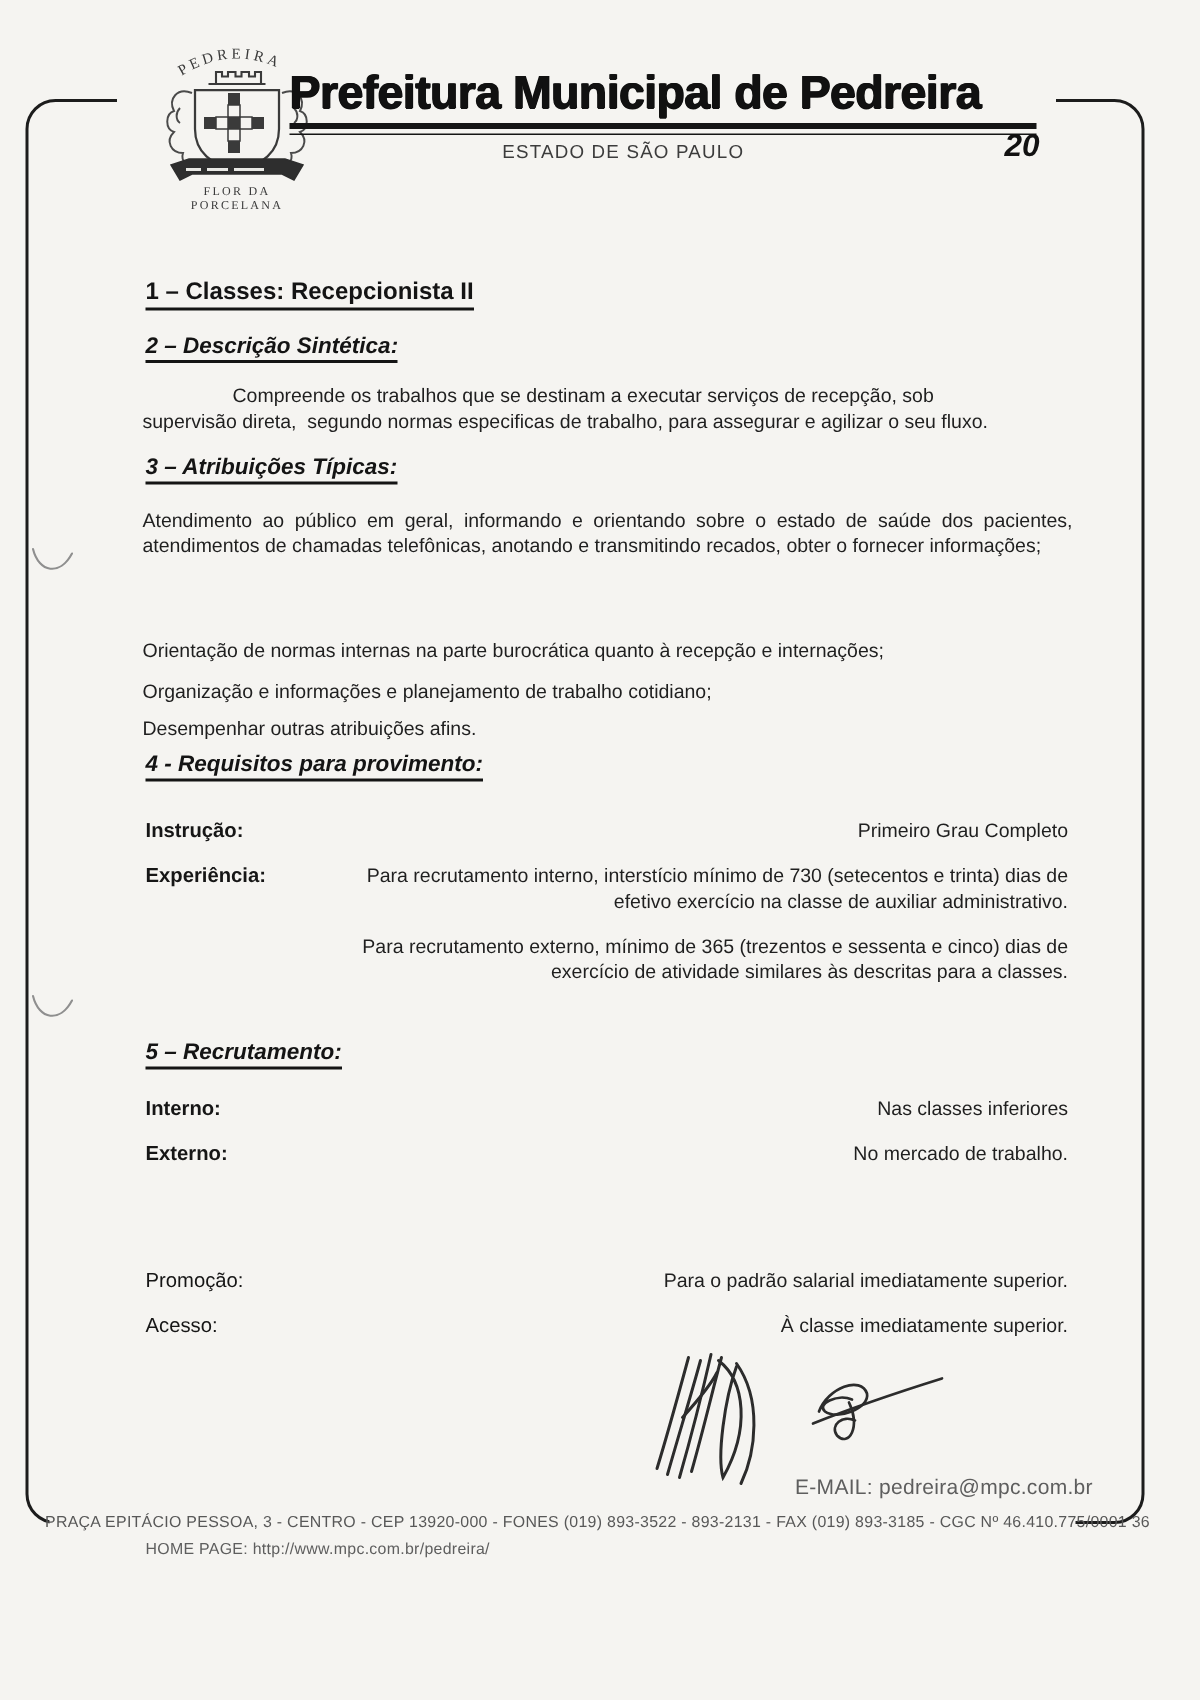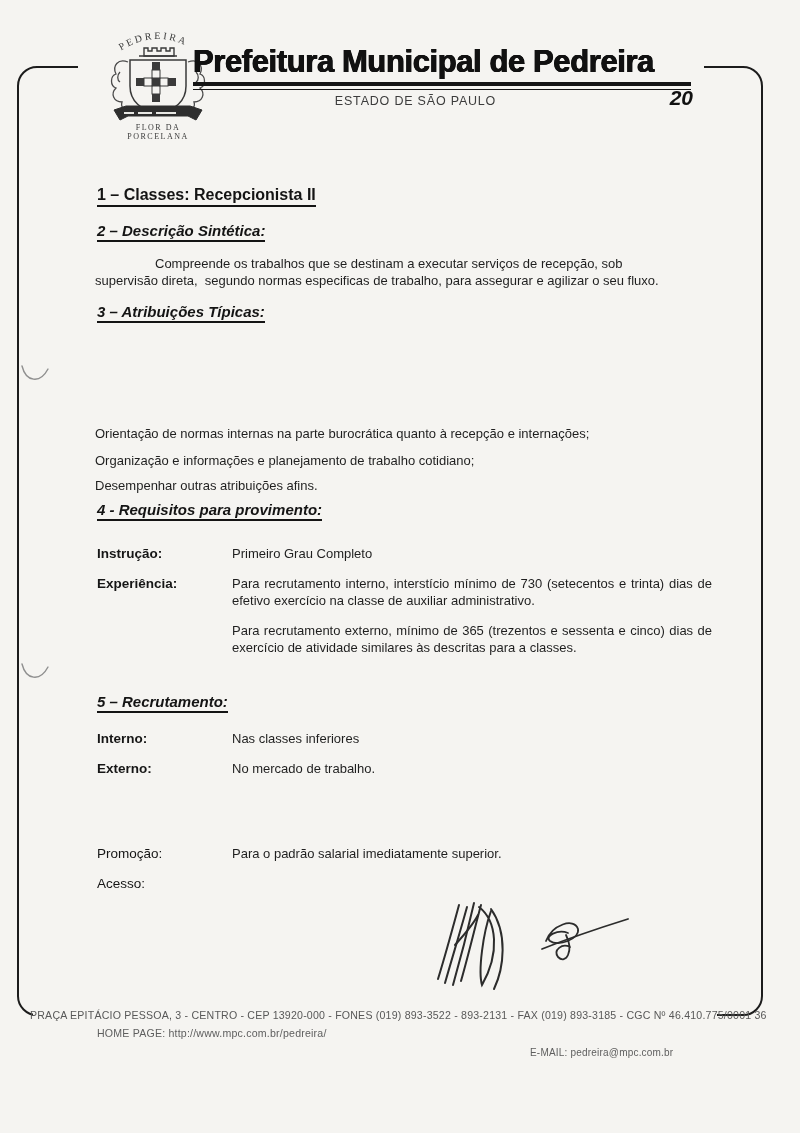--- a/index.html
+++ b/index.html
@@ -57,41 +57,41 @@
   .justify { text-align:justify; }
   .indent-first { text-indent:60px; white-space:pre-wrap; }
 
   .def-label {
     position:absolute; left:97px; font-size:13.5px; font-weight:bold; color:#161616;
     white-space:nowrap;
   }
   .def-label.regular { font-weight:normal; }
   .def-value {
     position:absolute; left:232px; width:480px;
-    font-size:13px; line-height:16.5px; color:#1f1f1f;
+    font-size:13px; line-height:16.5px; color:#1f1f1f;text-align:right;
   }
 
   
   .checkmark { position:absolute; width:34px; height:30px; }
   .check1 { left:18px; top:360px; }
   .check2 { left:18px; top:658px; }
   .signatures { position:absolute; left:420px; top:893px; width:220px; height:100px; }
 
   
   .footer-line1 {
     position:absolute; left:30px; top:1009px; width:692px; text-align:center;
     font-size:10.6px; letter-spacing:0.2px; color:#585858; white-space:nowrap;
   }
   .footer-homepage {
     position:absolute; left:97px; top:1027px;
     font-size:10.6px; letter-spacing:0.2px; color:#5e5e5e; white-space:nowrap;
   }
   .footer-email {
-    position:absolute; left:530px; top:1047px;
-    font-size:10px; letter-spacing:0.2px; color:#5e5e5e; white-space:nowrap;
+    position:absolute; left:530px; top:983px;
+    font-size:14px; letter-spacing:0.2px; color:#5e5e5e; white-space:nowrap;
   }
 </style>
 </head>
 <body>
 
 <div class="page">
 
   <div class="frame"></div>
   <div class="mask mask-top"></div>
   <div class="mask mask-bottom"></div>
@@ -146,40 +146,42 @@
   <div class="subtitle">ESTADO DE SÃO PAULO</div>
   <div class="page-number">20</div>
 
   <div class="heading no-italic" style="top:186px">1 – Classes: Recepcionista II</div>
 
   <div class="heading" style="top:222px">2 – Descrição Sintética:</div>
   <div class="para indent-first" style="top:256px">Compreende os trabalhos que se destinam a executar serviços de recepção, sob
 supervisão direta,  segundo normas especificas de trabalho, para assegurar e agilizar o seu fluxo.</div>
 
   <div class="heading" style="top:303px">3 – Atribuições Típicas:</div>
+  <div class="para justify" style="top:339px">Atendimento ao público em geral, informando e orientando sobre o estado de saúde dos pacientes, atendimentos de chamadas telefônicas, anotando  e transmitindo recados, obter o fornecer informações;</div>
   <div class="para" style="top:426px">Orientação de normas internas na parte burocrática quanto à recepção e internações;</div>
   <div class="para" style="top:453px">Organização e informações e planejamento de trabalho cotidiano;</div>
   <div class="para" style="top:478px">Desempenhar outras atribuições afins.</div>
 
   <div class="heading" style="top:501px">4 -  Requisitos para provimento:</div>
   <div class="def-label" style="top:546px">Instrução:</div>
   <div class="def-value" style="top:546px">Primeiro Grau Completo</div>
   <div class="def-label" style="top:576px">Experiência:</div>
   <div class="def-value justify" style="top:576px">Para recrutamento interno, interstício mínimo de 730 (setecentos e trinta) dias de efetivo exercício na classe de auxiliar administrativo.</div>
   <div class="def-value justify" style="top:623px">Para recrutamento externo, mínimo de 365 (trezentos e sessenta e cinco) dias de exercício de atividade similares às descritas para a classes.</div>
 
   <div class="heading" style="top:693px">5 – Recrutamento:</div>
   <div class="def-label" style="top:731px">Interno:</div>
   <div class="def-value" style="top:731px">Nas classes inferiores</div>
   <div class="def-label" style="top:761px">Externo:</div>
   <div class="def-value" style="top:761px">No mercado de trabalho.</div>
 
   <div class="def-label regular" style="top:846px">Promoção:</div>
   <div class="def-value" style="top:846px">Para o padrão salarial imediatamente superior.</div>
   <div class="def-label regular" style="top:876px">Acesso:</div>
+  <div class="def-value" style="top:876px">À classe imediatamente superior.</div>
 
   <svg class="checkmark check1" viewBox="0 0 34 30">
     <path d="M4,6 C8,22 22,24 30,9" stroke="#8f8f8f" stroke-width="1.4" fill="none" stroke-linecap="round"></path>
   </svg>
   <svg class="checkmark check2" viewBox="0 0 34 30">
     <path d="M4,6 C8,22 22,24 30,9" stroke="#8f8f8f" stroke-width="1.4" fill="none" stroke-linecap="round"></path>
   </svg>
 
   <svg class="signatures" viewBox="0 0 220 100">
     <g stroke="#2c2c2c" stroke-width="2" fill="none" stroke-linecap="round">

